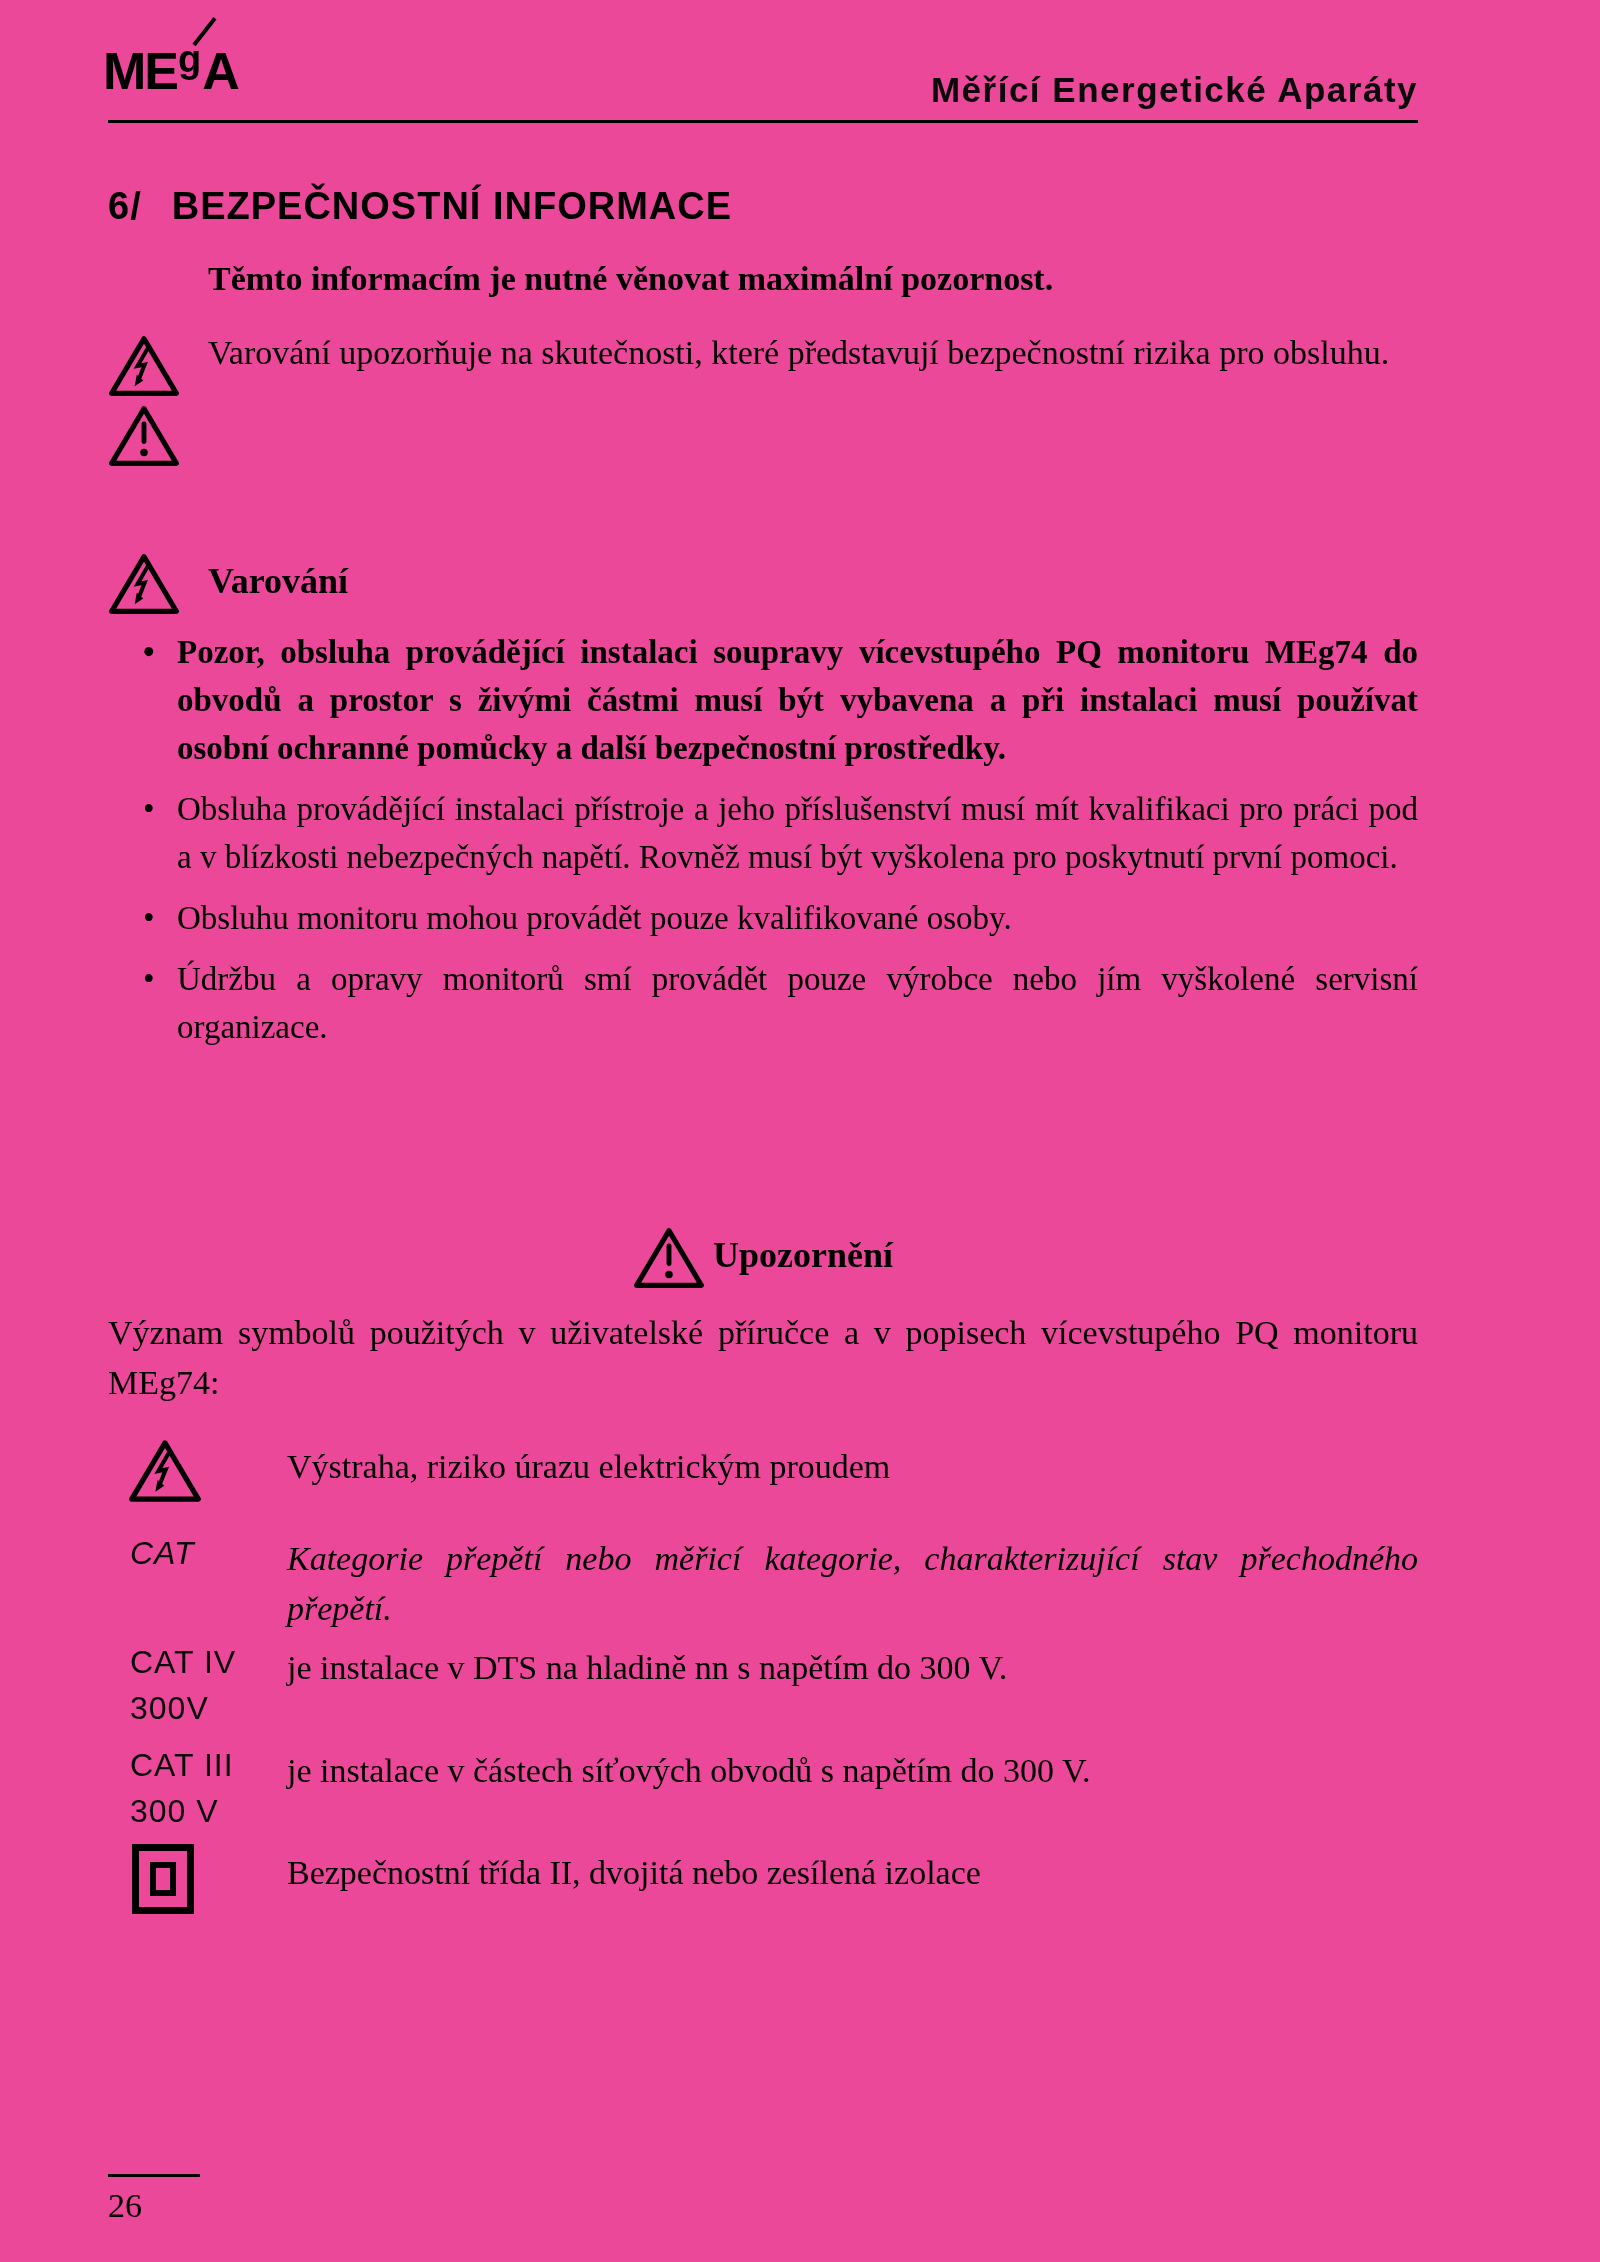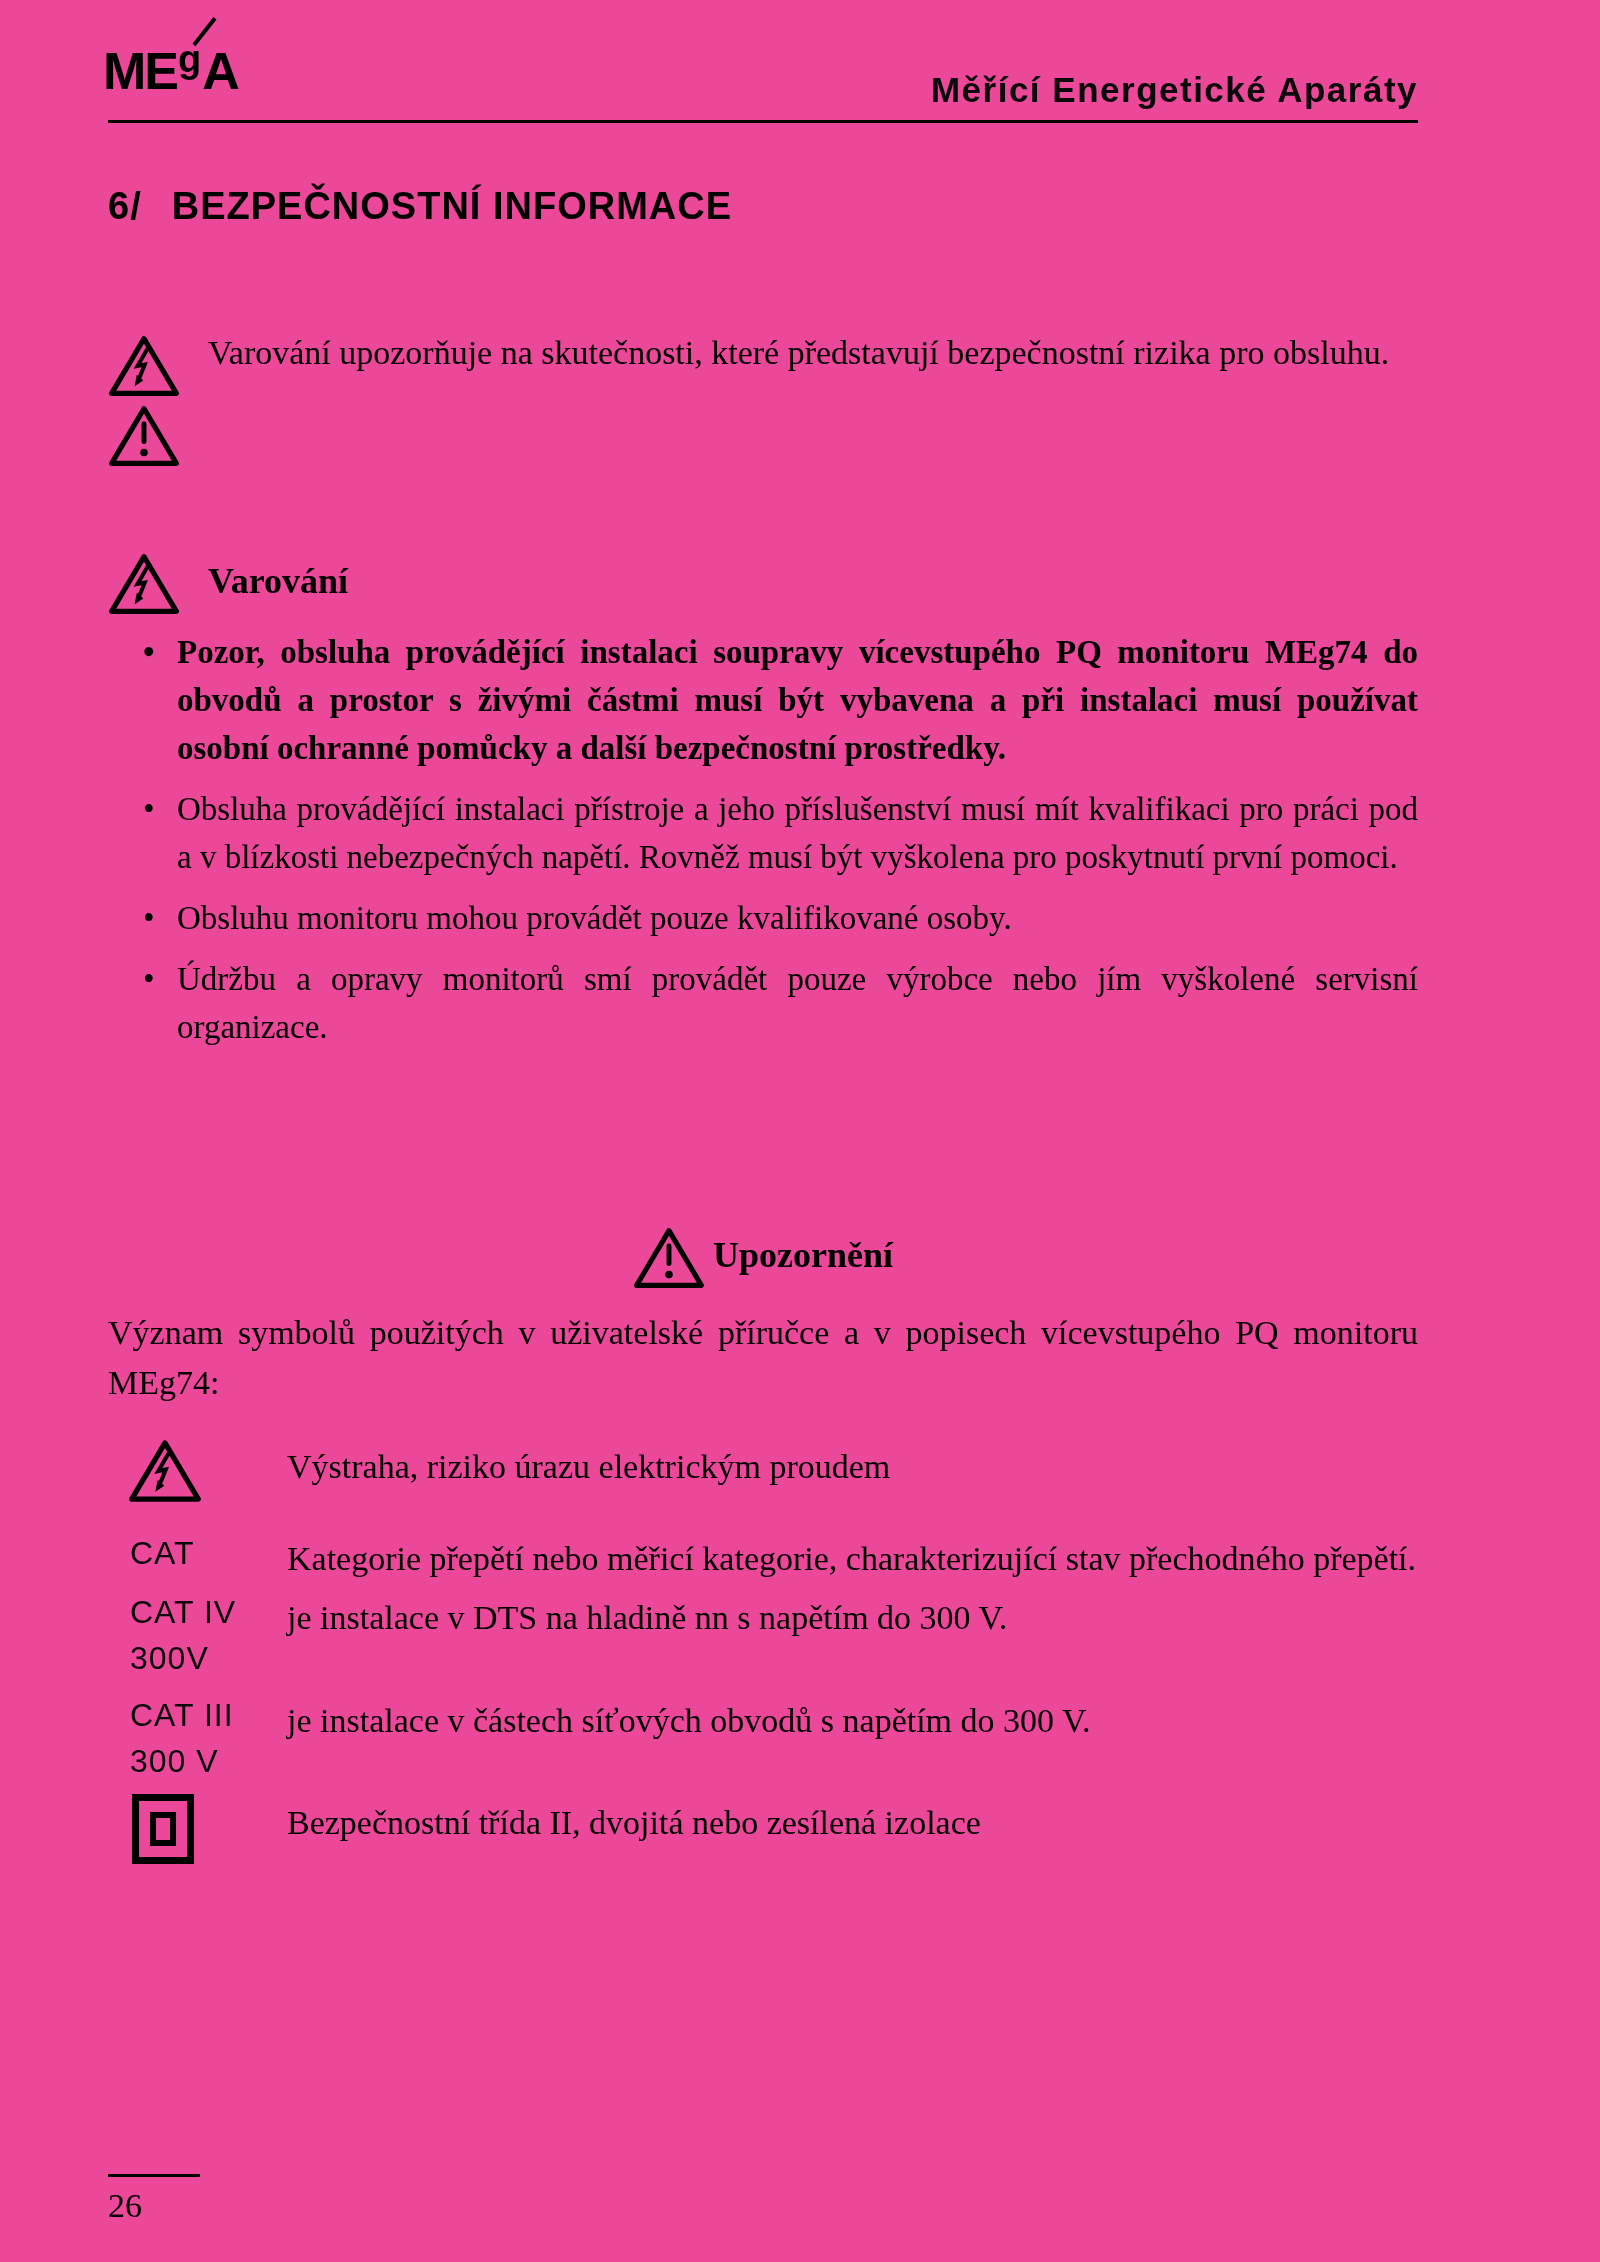--- a/index.html
+++ b/index.html
@@ -58,21 +58,21 @@
   .legend-intro{top:1308px;margin:0;font-size:34px;line-height:50px;text-align:justify;}
   .legend{top:1438px;}
   .legend-row{display:flex;align-items:flex-start;}
   .legend-sym{flex:0 0 179px;}
   .legend-sym svg{display:block;margin-left:20px;}
   .legend-text{flex:1;margin:0;font-size:34px;line-height:50px;text-align:justify;padding-top:4px;}
   .cat-label{margin-left:22px;font-family:"Liberation Sans","DejaVu Sans",sans-serif;
              font-size:32px;line-height:46px;letter-spacing:1px;color:#0a0a0a;}
   .row-gap-11{margin-bottom:11px;}
   .row-gap-26{margin-bottom:26px;}
-  .row-gap-5{margin-bottom:5px;}
+  .row-gap-5{margin-bottom:5px;font-style:italic;}
   .row-gap-10{margin-bottom:10px;}
   .class2{margin-left:24px;width:62px;height:70px;border:7px solid #000;
           display:flex;align-items:center;justify-content:center;box-sizing:border-box;}
   .class2-inner{width:26px;height:34px;border:6px solid #000;box-sizing:border-box;}
 
   
   .footer-rule{position:absolute;left:108px;top:2174px;width:92px;height:3px;background:#000;}
   .page-number{position:absolute;left:108px;top:2186px;font-size:34px;line-height:40px;}
 </style>
 </head>
@@ -99,20 +99,21 @@
     <span class="logo-me">ME</span><span class="logo-g"><span class="logo-probe"></span><span>g</span></span><span class="logo-a">A</span>
   </div>
   <div class="company">Měřící Energetické Aparáty</div>
   <div class="header-rule"></div>
 
   <h1 class="section-heading abs">
     <span>6/</span>
     <span>BEZPEČNOSTNÍ INFORMACE</span>
   </h1>
 
+  <p class="intro abs">Těmto informacím je nutné věnovat maximální pozornost.</p>
 
   <div class="notices abs">
     <div class="notice">
       <div class="icon-col">
         <svg width="72" height="64" viewBox="0 0 100 88">
             <use href="#tri-hv"></use>
           </svg>
       </div>
       <p class="notice-text">Varování upozorňuje na skutečnosti, které představují bezpečnostní rizika pro obsluhu.</p>
     </div>

